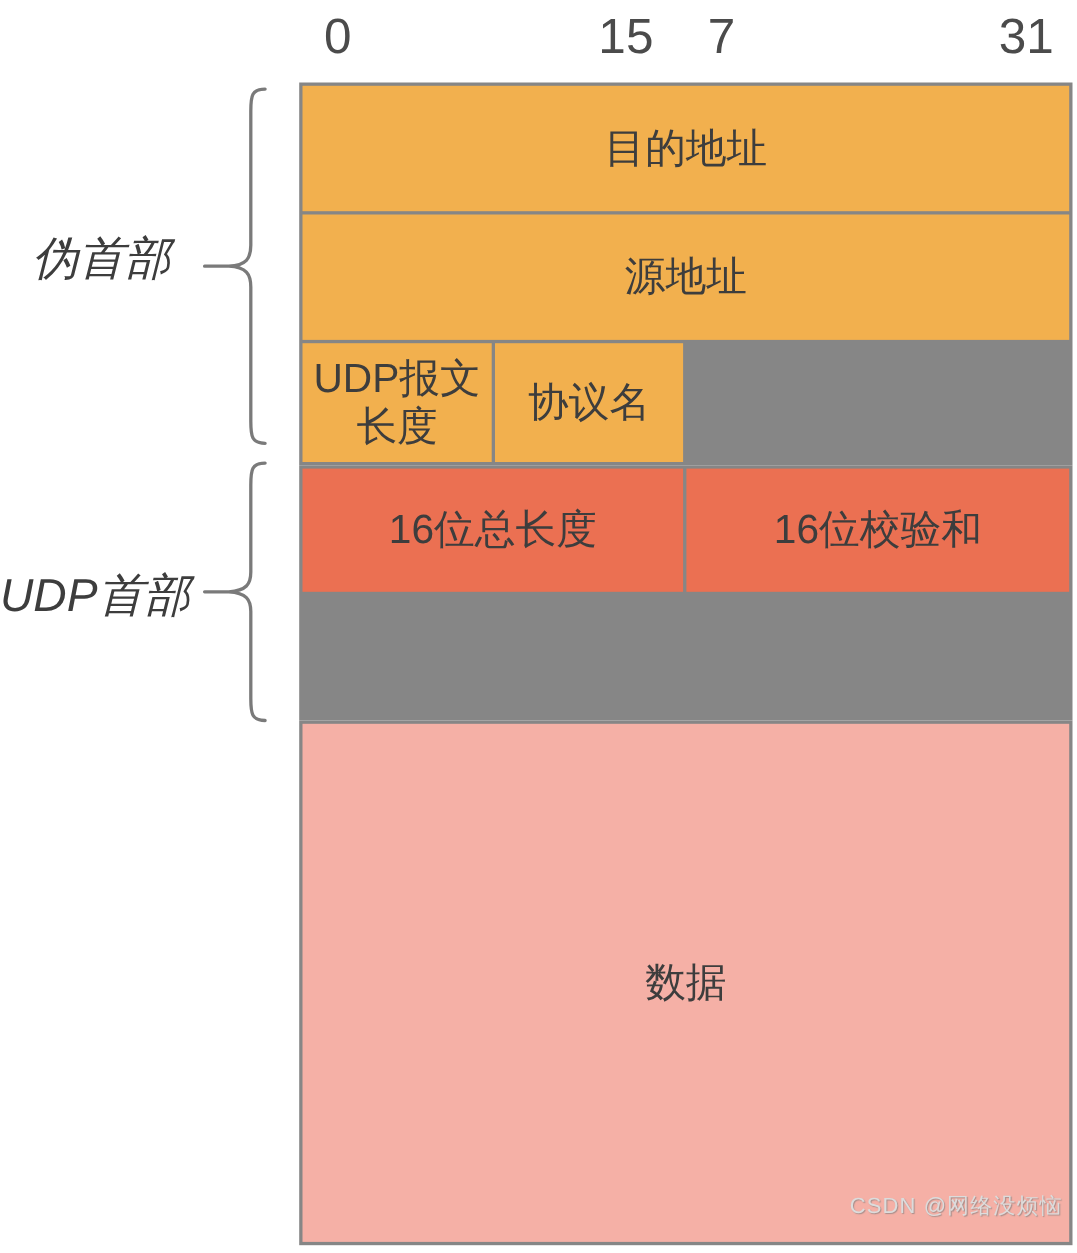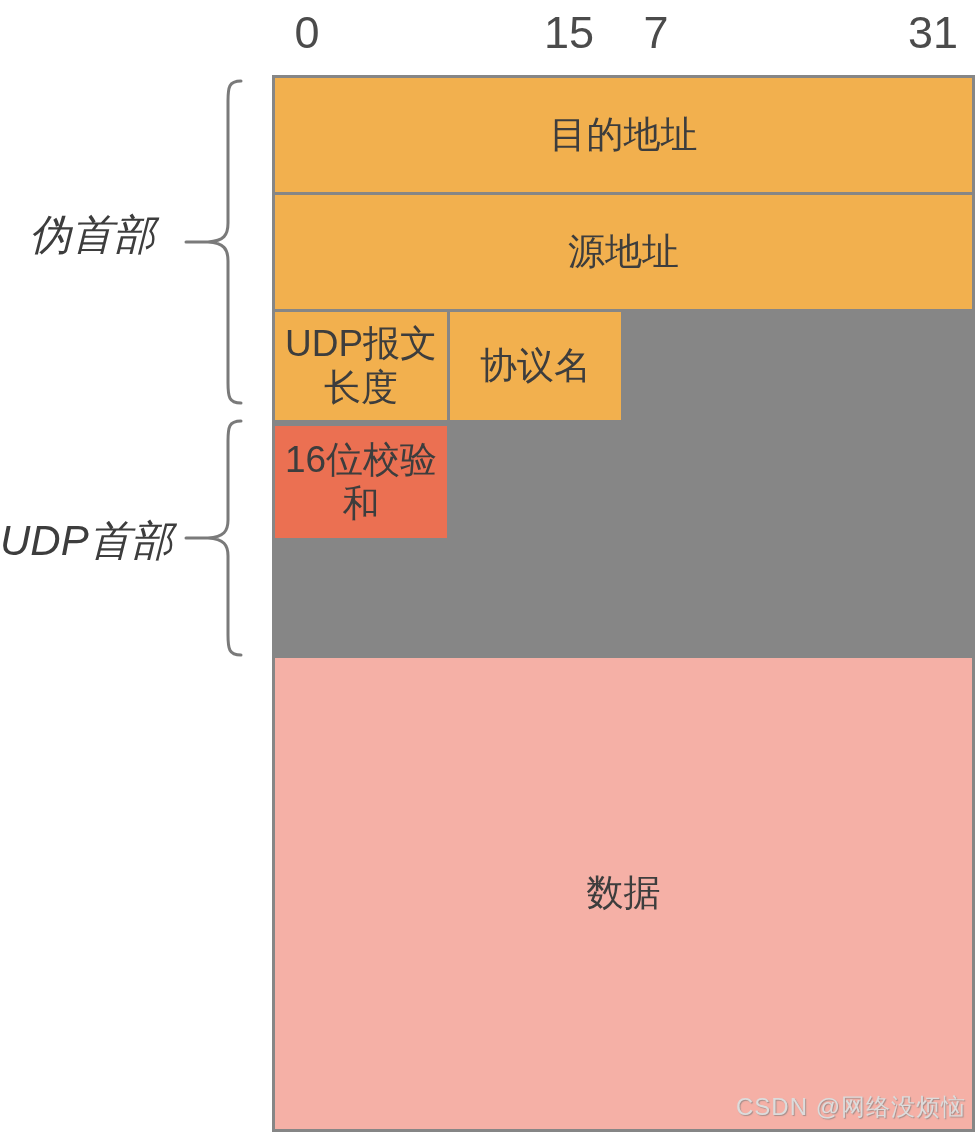--- a/index.html
+++ b/index.html
@@ -50,22 +50,22 @@
 
   .brace-label{
     position:absolute;font-size:42px;color:var(--cell-text);
     text-align:center;white-space:nowrap;line-height:1.1;font-style:italic;
   }
   .label-pseudo{left:22px;top:212px;width:140px;}
   .label-udp{left:0px;top:518px;width:172px;}
 
   
   .watermark{
-    position:absolute;right:6px;bottom:7px;
-    font-size:24px;color:var(--watermark);
+    position:absolute;right:6px;bottom:20px;
+    font-size:20px;color:var(--watermark);
     text-shadow:1px 1px 1px rgba(125,125,125,0.65);
     letter-spacing:1px;
   }
 </style>
 </head>
 <body>
 
 <div>
   <span class="tick tick-0">0</span>
   <span class="tick tick-15">15</span>
@@ -74,20 +74,21 @@
 </div>
 
 <div class="section section-pseudo">
   <div class="cell orange span3">目的地址</div>
   <div class="cell orange span3">源地址</div>
   <div class="cell orange">UDP报文长度</div>
   <div class="cell orange">协议名</div>
 </div>
 
 <div class="section section-udp">
+  <div class="cell red span2">16位总长度</div>
   <div class="cell red">16位校验和</div>
 </div>
 
 <div class="section section-data">
   <div class="cell pink">
     <span>数据</span>
     <span class="watermark">CSDN @网络没烦恼</span>
   </div>
 </div>
 

